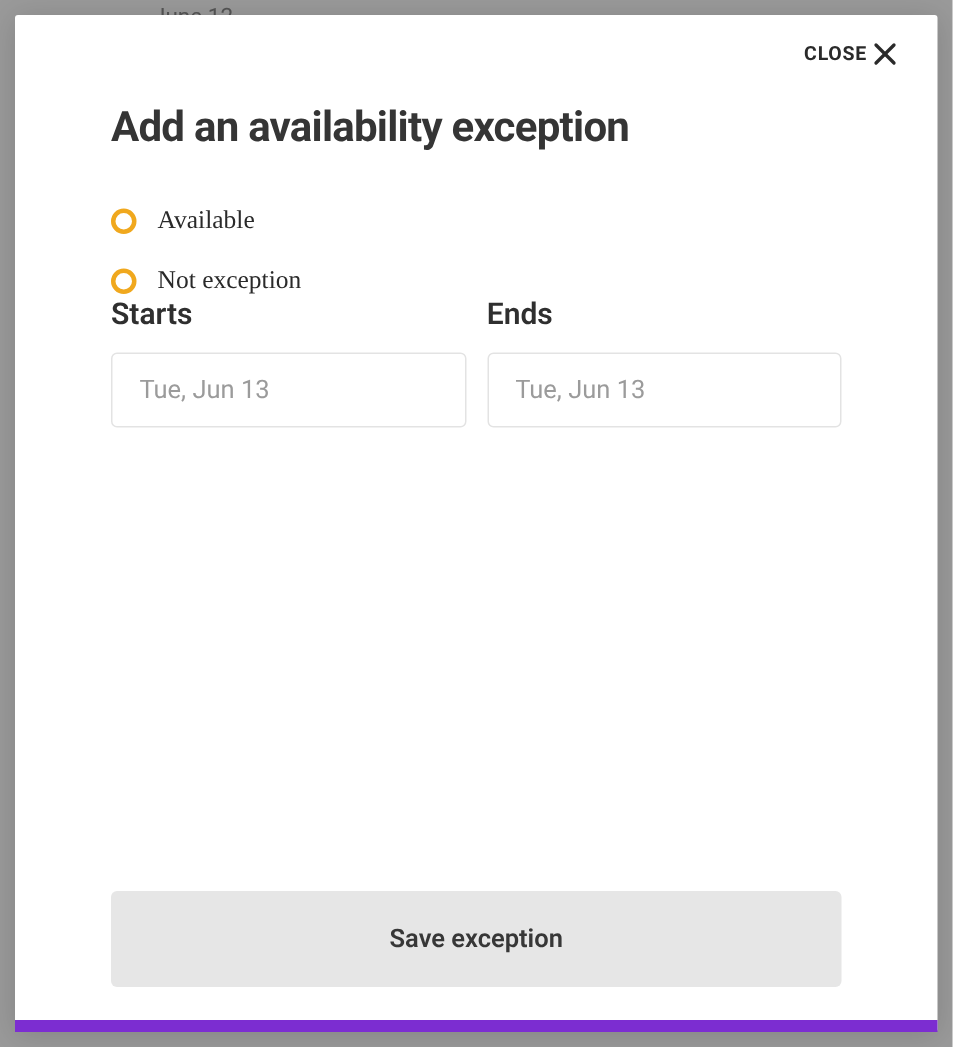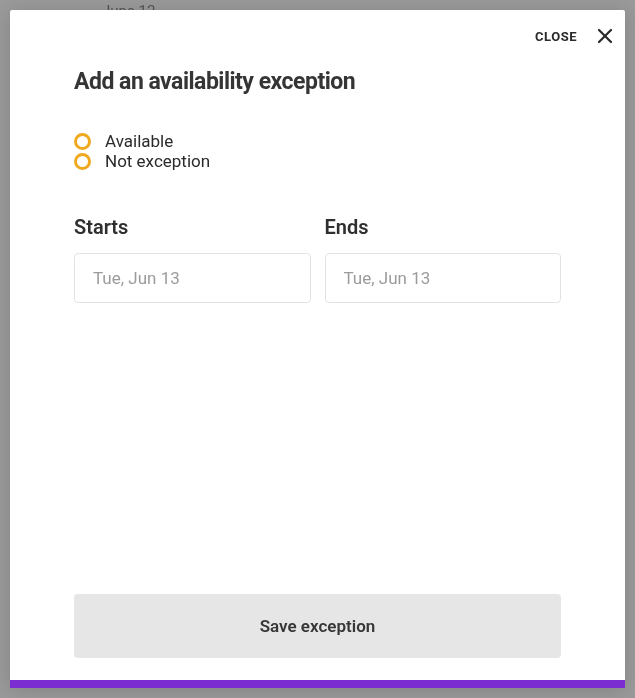--- a/index.html
+++ b/index.html
@@ -31,50 +31,51 @@
       background: #fff;
       border-radius: 2px;
       display: flex;
       flex-direction: column;
       box-shadow: 0 2px 20px rgba(0,0,0,0.15);
     }
     .close-row {
       display: flex;
       justify-content: flex-end;
       align-items: center;
-      padding: 18px 12px 0 20px;
-      gap: 20px;
+      padding: 18px 27px 0 20px;
+      gap: 4px;
       cursor: pointer;
     }
     .close-text {
       font-size: 13px;
       font-weight: 700;
       letter-spacing: 0.5px;
       color: #2a2a2a;
     }
     .close-icon svg {
       display: block;
     }
     .content {
       padding: 24px 64px 0 64px;
       flex: 1;
       display: flex;
       flex-direction: column;
     }
     .title {
-      font-size: 23px;
+      font-size: 28px;
       font-weight: 700;
       color: #353535;
       margin-bottom: 36px;
       letter-spacing: -0.5px;
     }
     .radio-group {
       display: flex;
       flex-direction: column;
-      margin-bottom: 44px;
+      gap: 20px;
+      font-family: Liberation Serif, serif;
     }
     .radio-option {
       display: flex;
       align-items: center;
       gap: 14px;
       cursor: pointer;
     }
     .radio-circle {
       width: 17px;
       height: 17px;

